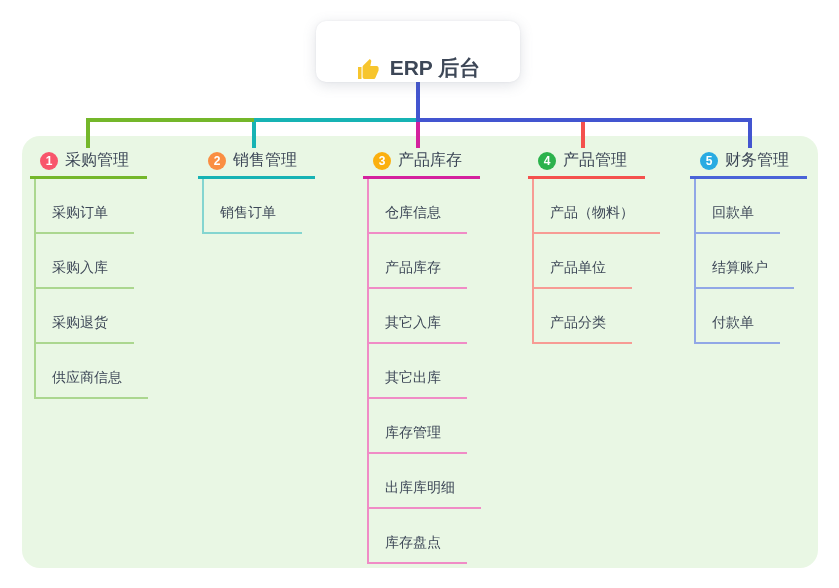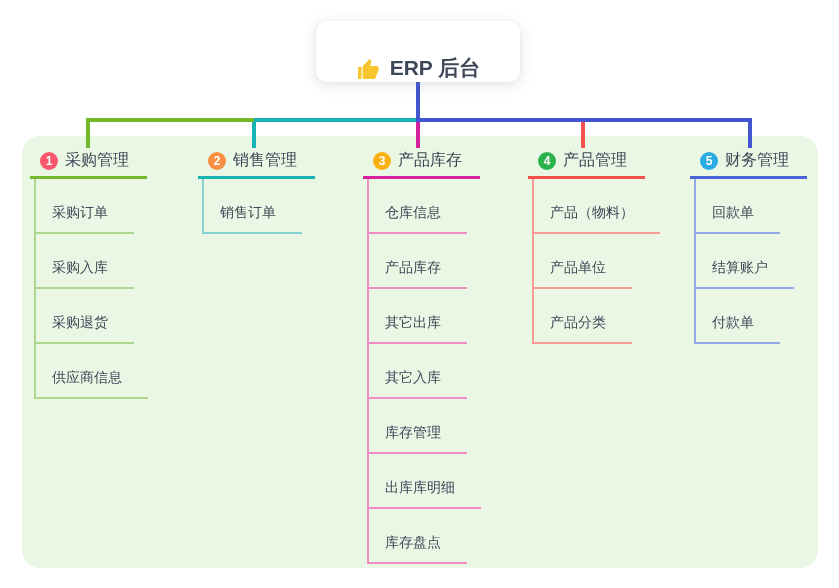--- a/index.html
+++ b/index.html
@@ -108,22 +108,22 @@
 </div>
 
 <div class="branch" id="branch-3" style="--line: #d4219e; --lite: #f08cc6; --badge: #fbb00f;">
   <div class="branch-header">
     <span class="badge">3</span>
     <span>产品库存</span>
   </div>
   <div class="children">
     <div class="child">仓库信息</div>
     <div class="child">产品库存</div>
+    <div class="child">其它入库</div>
     <div class="child">其它出库</div>
-    <div class="child">其它入库</div>
     <div class="child">库存管理</div>
     <div class="child">出库库明细</div>
     <div class="child">库存盘点</div>
   </div>
 </div>
 
 <div class="branch" id="branch-4" style="--line: #f4514d; --lite: #f79b94; --badge: #2cb24c;">
   <div class="branch-header">
     <span class="badge">4</span>
     <span>产品管理</span>

